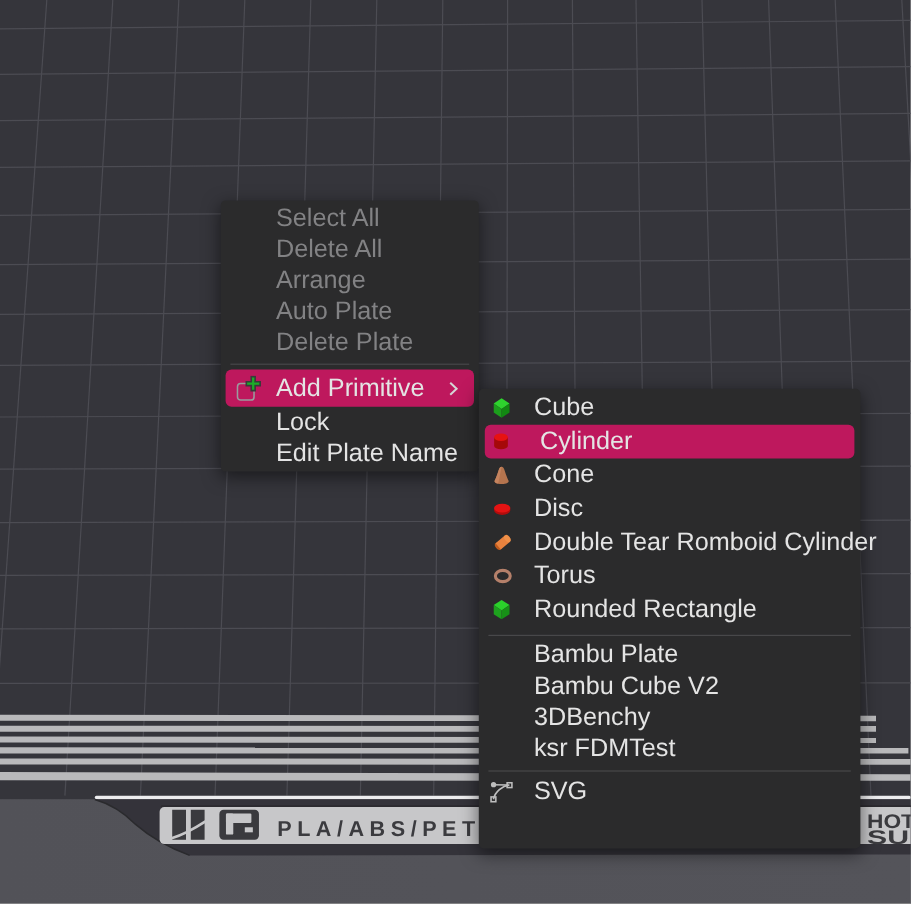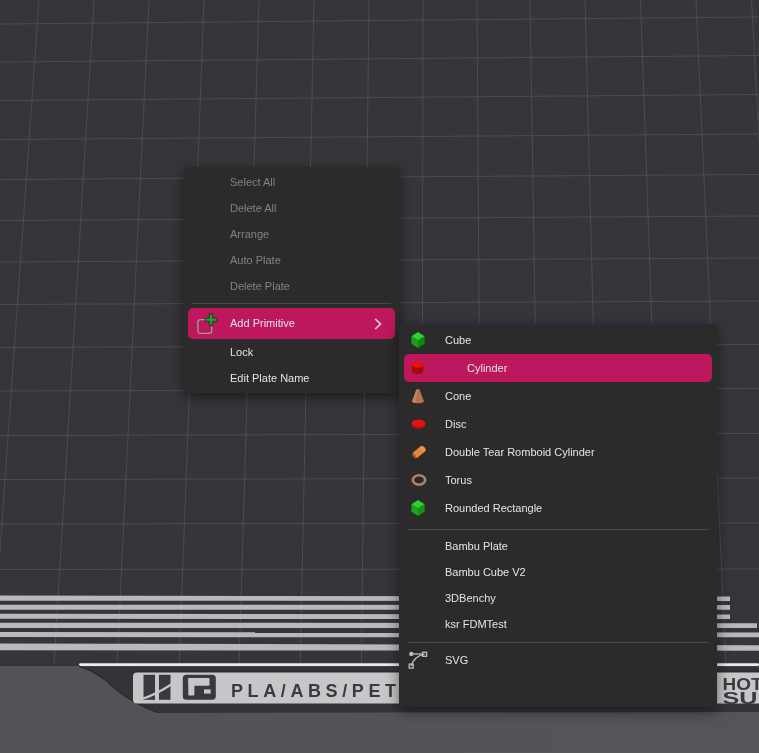--- a/index.html
+++ b/index.html
@@ -2,21 +2,21 @@
 <html><head>
 <meta charset="utf-8">
 <style>
 html,body{margin:0;padding:0}
 #stage{position:relative;width:759px;height:753px;background:#35353B;overflow:hidden;
   font-family:"Liberation Sans",sans-serif;}
 #bgsvg{position:absolute;left:0;top:0}
 .menu{position:absolute;background:#2B2B2C;border-radius:4px;
   box-shadow:0 4px 14px rgba(0,0,0,.5);box-sizing:border-box;}
 .mrow{position:relative;height:26px;line-height:26px;padding-left:46px;
-  font-size:11px;color:#E4E4E4;white-space:nowrap}
+  font-size:21px;color:#E4E4E4;white-space:nowrap}
 .dis{color:#828284}
 .sep{height:1px;background:#48484A;margin:0 8px}
 .hl{background:#be185d;border-radius:5px}
 .ic{position:absolute;left:12px;top:50%;transform:translateY(-50%);line-height:0}
 </style>
 </head>
 <body>
 <div id="stage">
 <svg id="bgsvg" width="759" height="753">
   <defs>
@@ -128,21 +128,21 @@
 </div>
 
 <div class="menu" id="submenu" style="left:399px;top:324px;width:318px;height:383px;padding-top:2px">
   <div class="mrow" style="height:28px;line-height:28px">
     <span class="ic"><svg width="14" height="17" viewBox="0 0 14 17">
       <polygon points="7,0.4 13.6,4.7 7,9.3 0.4,4.7" fill="#2ED32E"></polygon>
       <polygon points="0.4,4.7 7,9.3 7,16.6 0.4,12.3" fill="#1C9E1C"></polygon>
       <polygon points="13.6,4.7 7,9.3 7,16.6 13.6,12.3" fill="#128812"></polygon>
     </svg></span>Cube</div>
   <div style="margin:0 5px">
-        <div class="mrow hl" style="height:28px;line-height:28px;padding-left:63px">
+        <div class="mrow hl" style="height:28px;line-height:28px;padding-left:46px">
     <span class="ic" style="left:7px"><svg width="13" height="15" viewBox="0 0 13 15">
       <path d="M0.8,3.6 L0.8,11.2 A5.7,2.6 0 0 0 12.2,11.2 L12.2,3.6 Z" fill="#A50909"></path>
       <ellipse cx="6.5" cy="3.9" rx="5.7" ry="3.2" fill="#E61212"></ellipse>
     </svg></span>Cylinder</div>
       </div>
   <div class="mrow" style="height:28px;line-height:28px">
     <span class="ic"><svg width="14" height="16" viewBox="0 0 14 16">
       <path d="M7,1 C5.8,1 5,2.2 4.4,4.2 C3.4,7.4 2,11 1.2,12.6 C0.6,14 2.8,15.3 7,15.3 C11.2,15.3 13.4,14 12.8,12.6 C12,11 10.6,7.4 9.6,4.2 C9,2.2 8.2,1 7,1 Z" fill="#B5744E"></path>
       <path d="M7,1 C5.8,1 5,2.2 4.4,4.2 C3.4,7.4 2,11 1.2,12.6 C0.8,13.6 1.9,14.6 4.2,15 C5.2,11 6.2,4.5 7,1 Z" fill="#C68560" opacity="0.9"></path>
     </svg></span>Cone</div>

